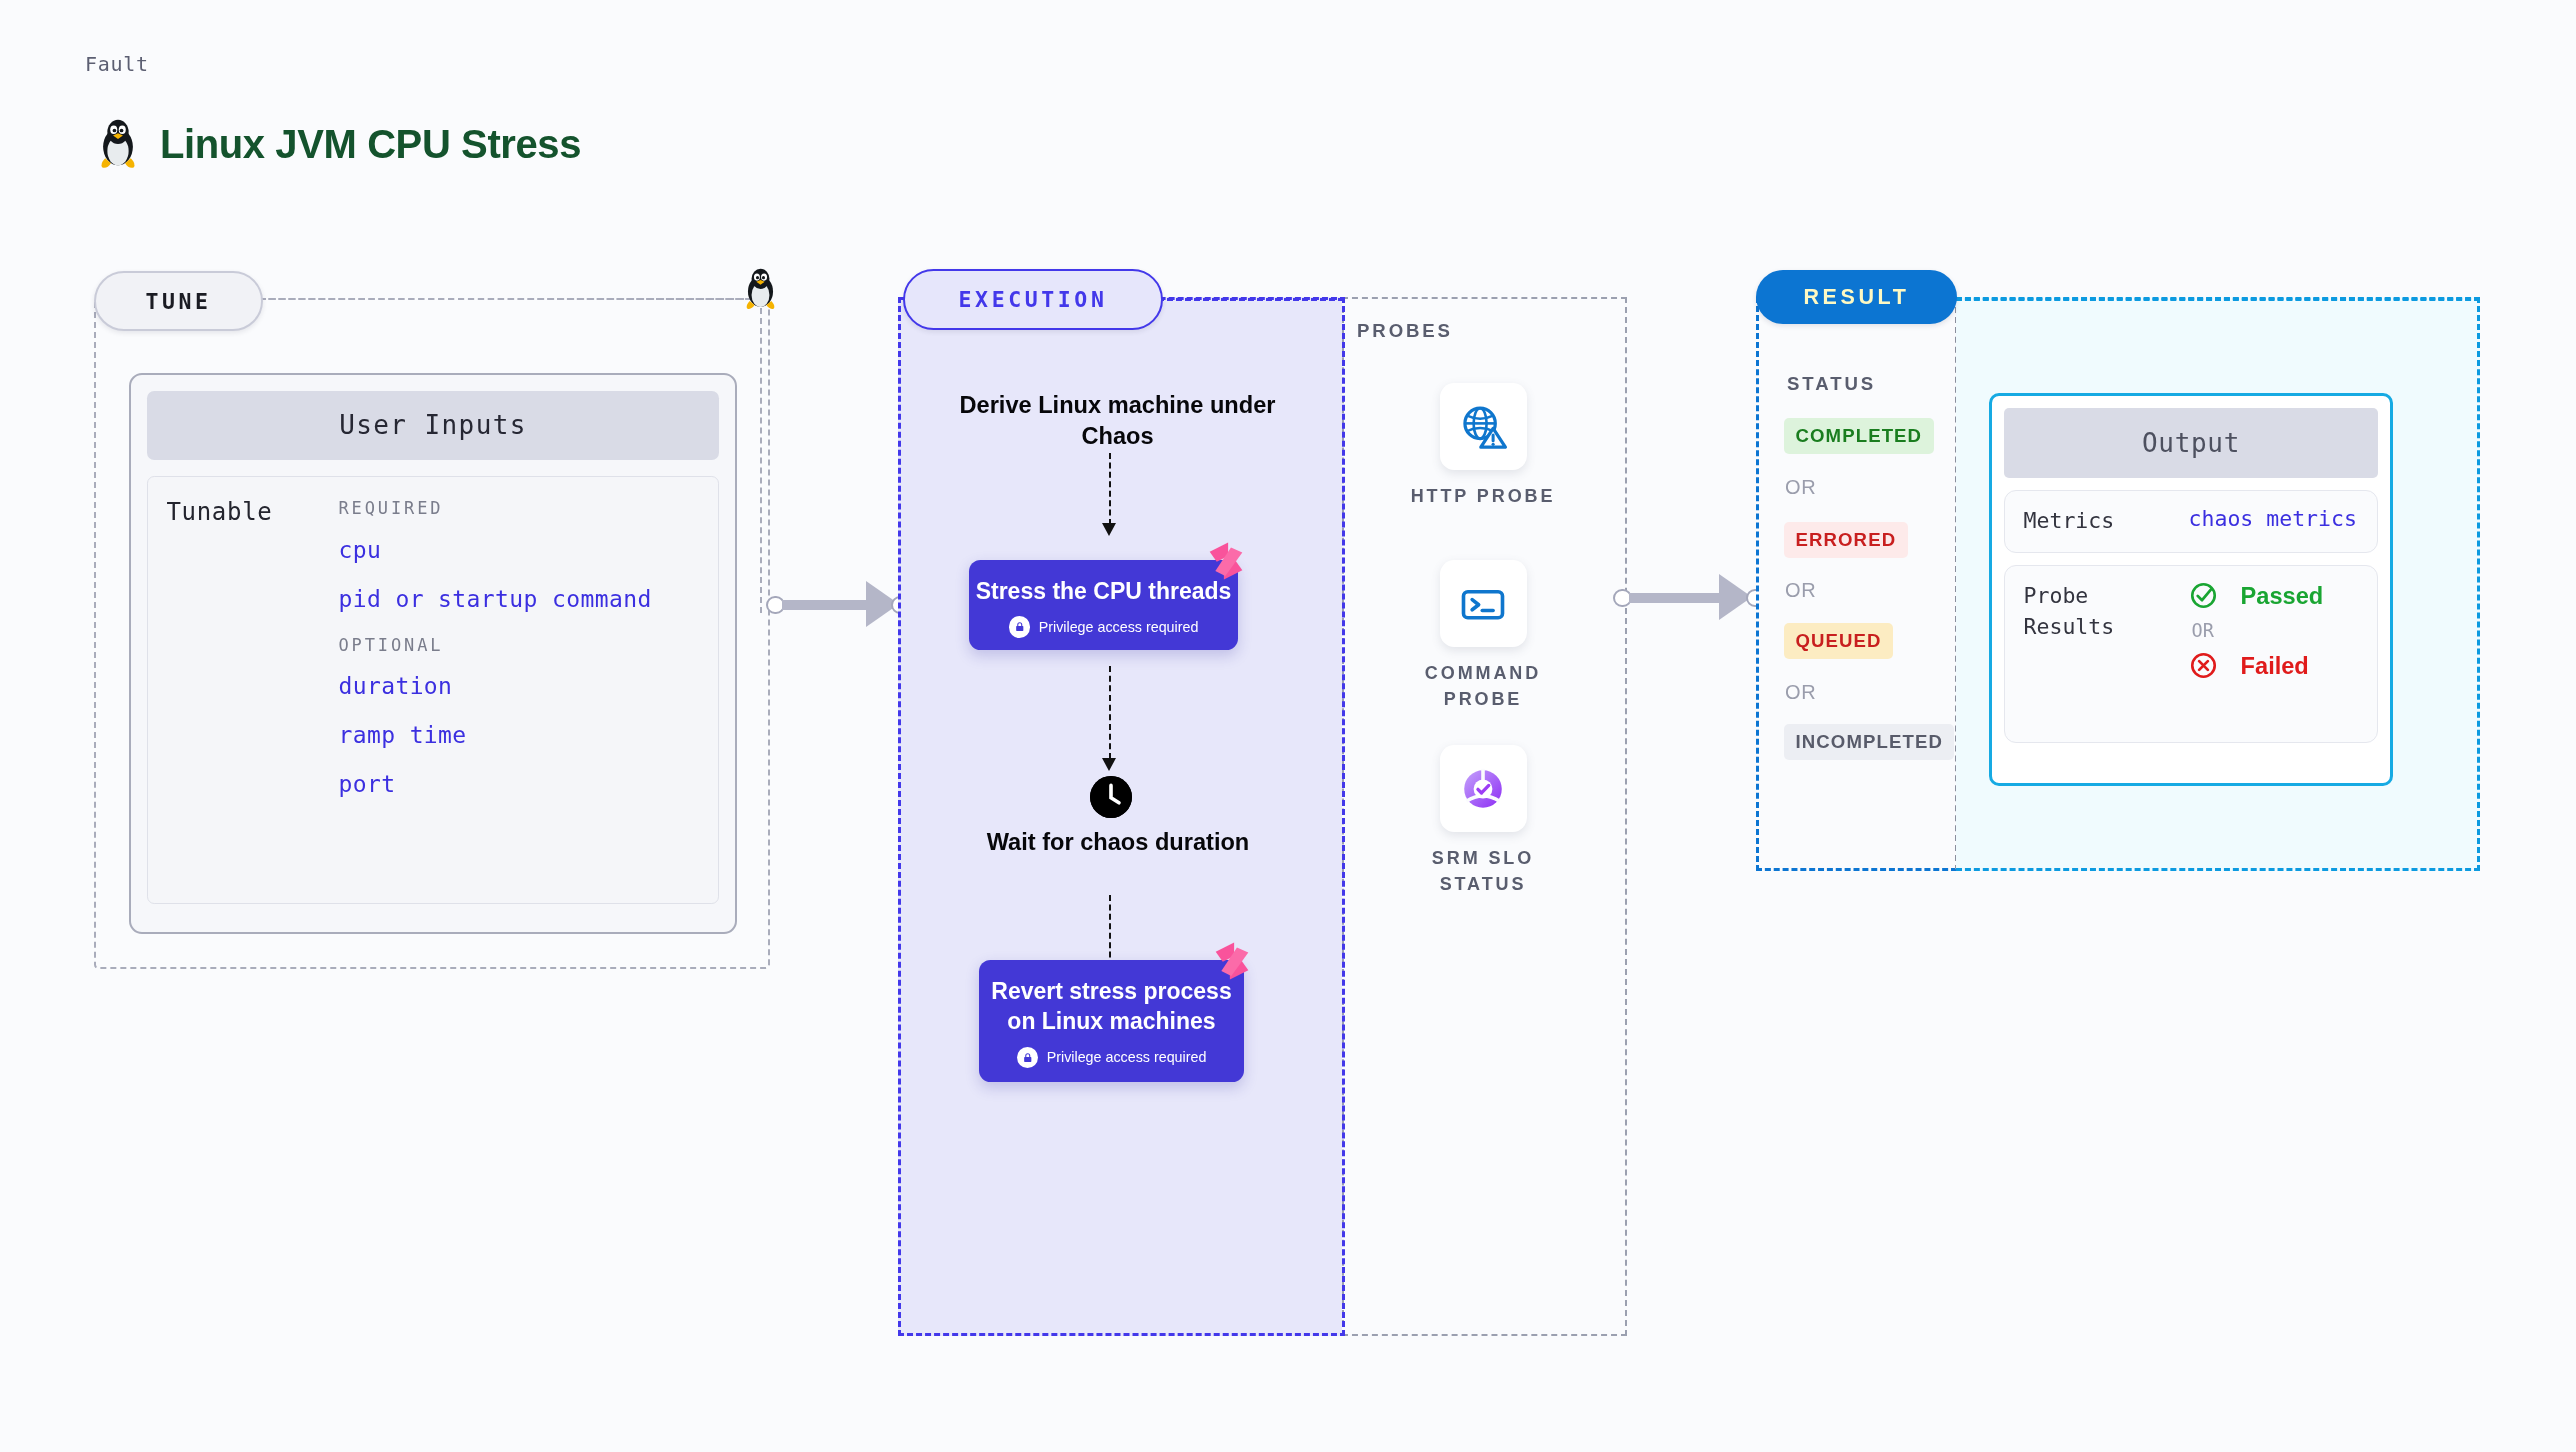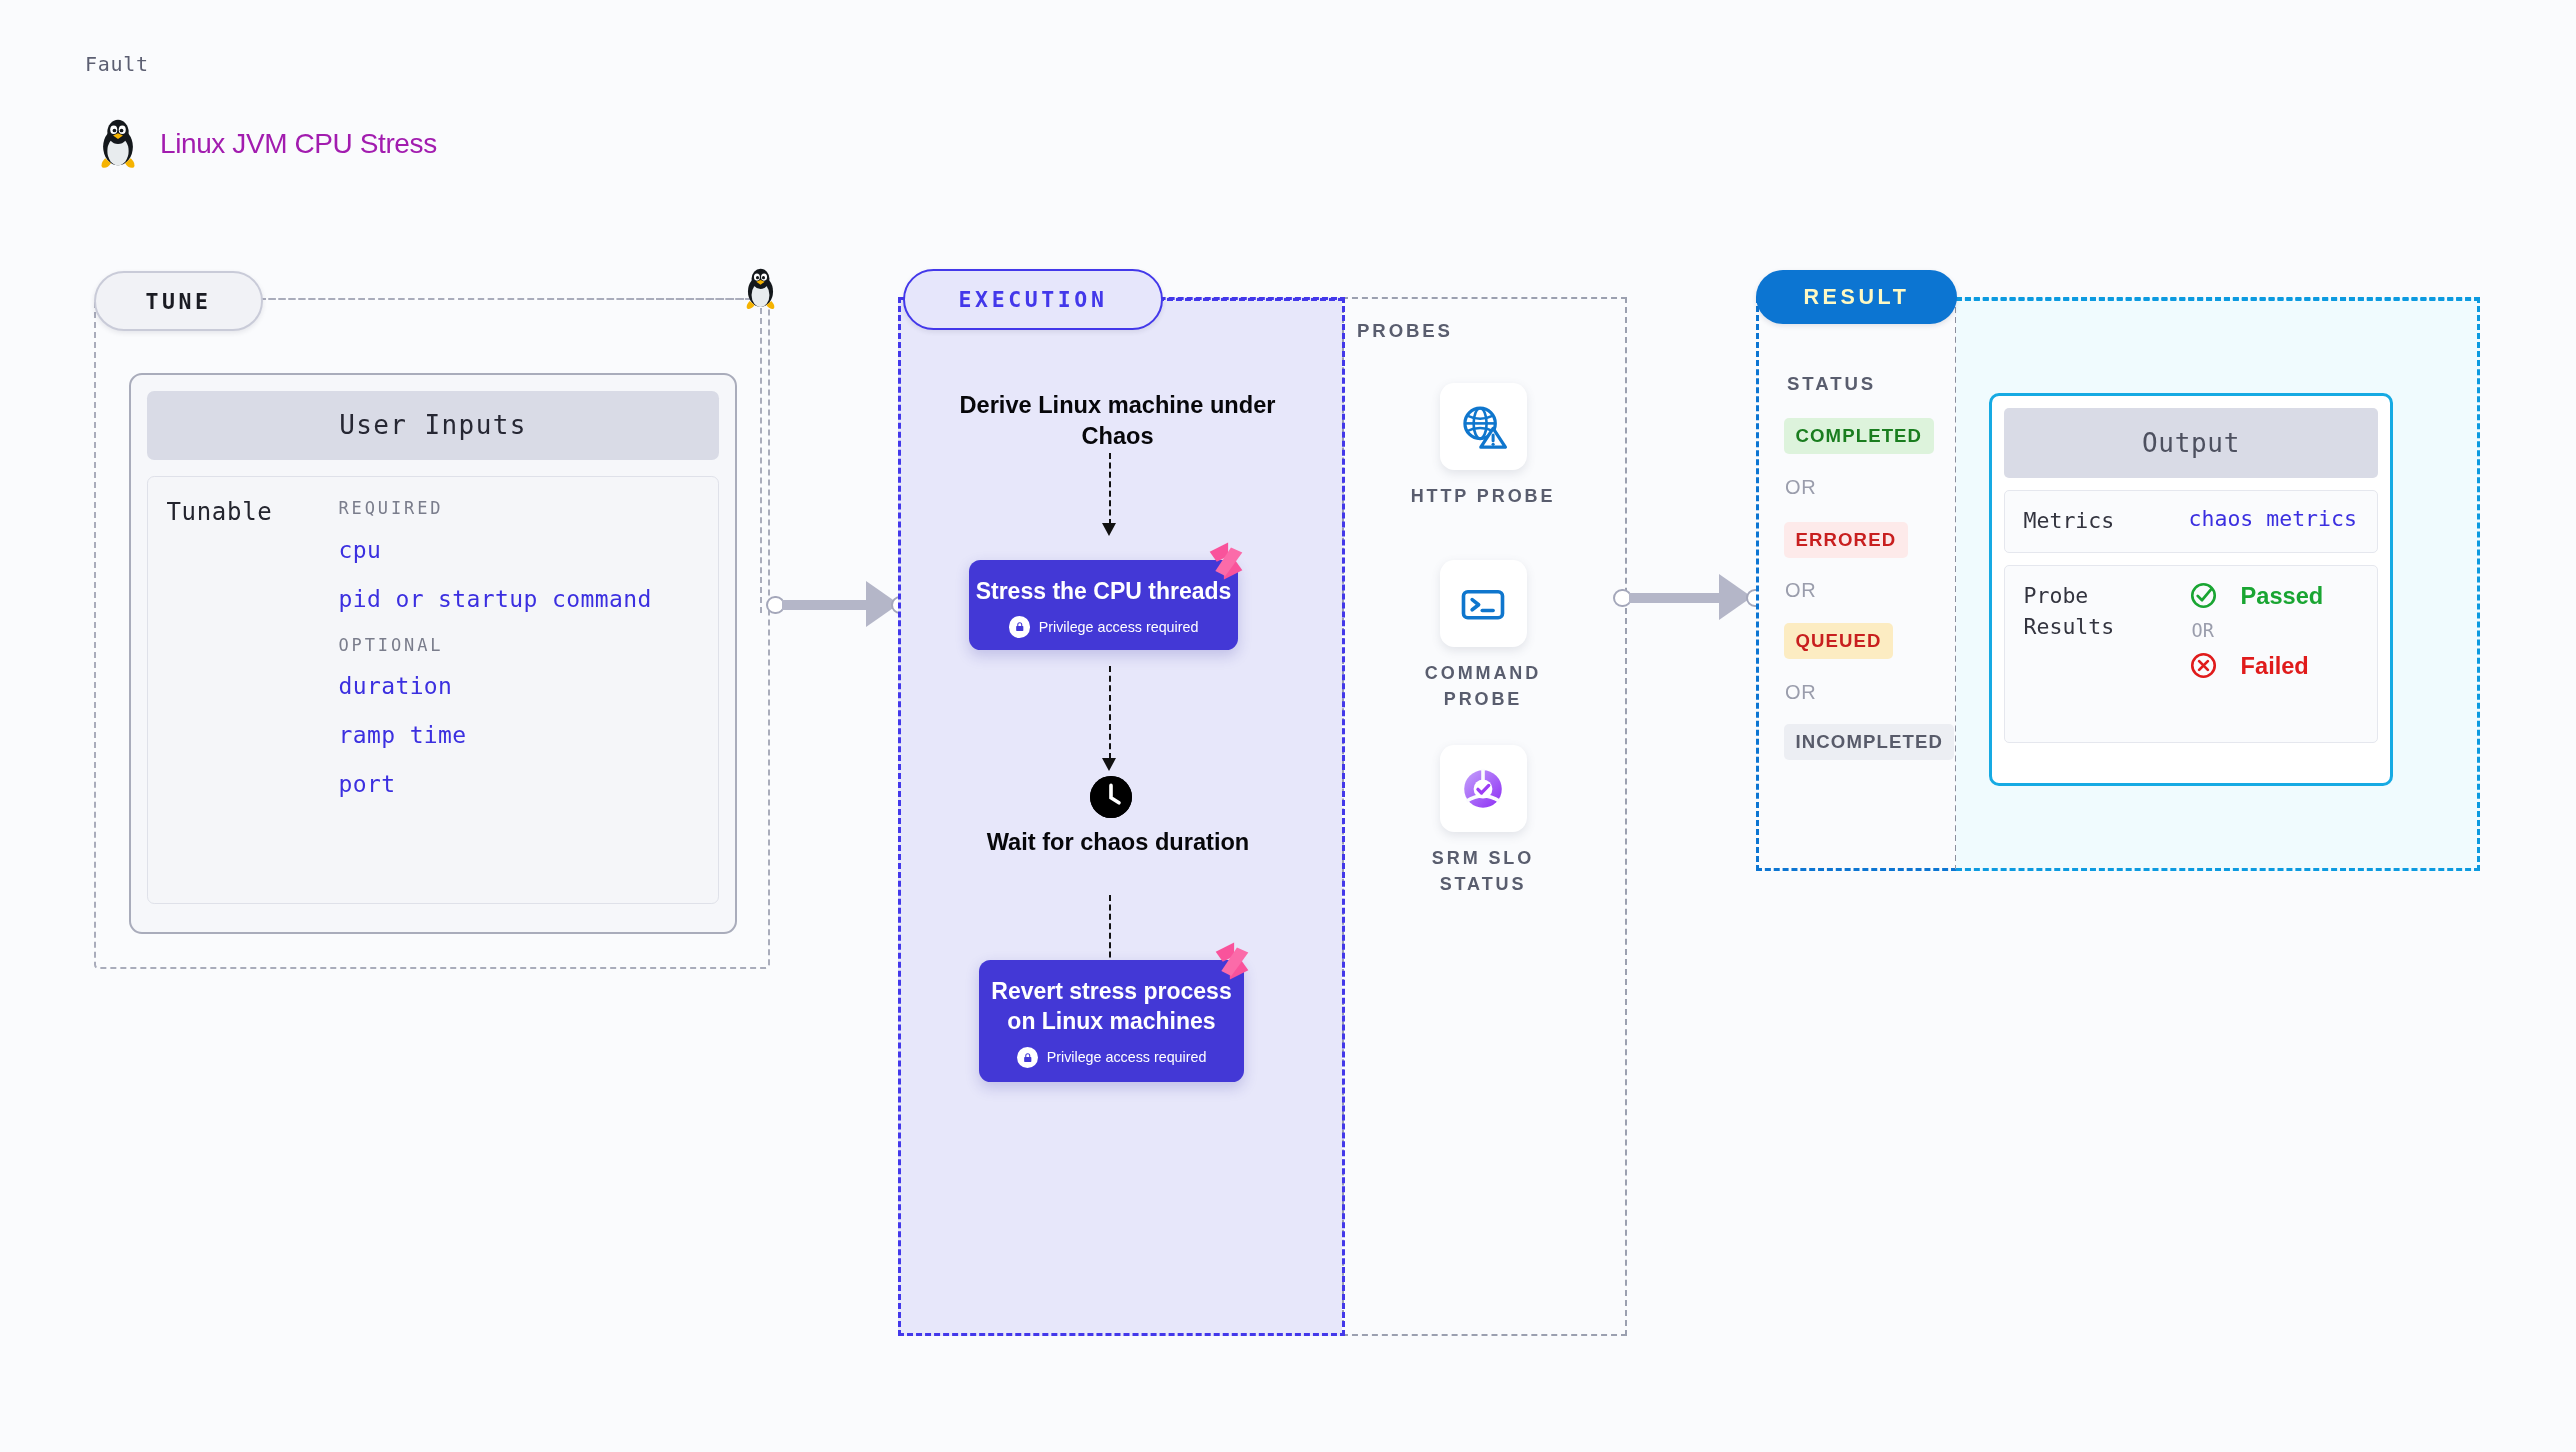--- a/index.html
+++ b/index.html
@@ -20,21 +20,21 @@
   #fault-label {
     position: absolute; left: 85px; top: 52px;
     font-size: 20px; letter-spacing: 0.7px;
     color: #5c5f72;
   }
   #fault-title-row {
     position: absolute; left: 96px; top: 118px;
     display: flex; align-items: center; gap: 20px;
   }
   #fault-title {
-    font-size: 28px; font-weight: 400; color: #a21caf;
+    font-size: 40px; font-weight: 700; color: #14532d;
     letter-spacing: -0.4px;
   }
 
   
   .penguin { display: block; }
 
   
   .chip {
     position: absolute;
     display: flex; align-items: center; justify-content: center;
@@ -254,21 +254,21 @@
     padding: 12px;
   }
   #output-header {
     height: 70px; background: #d9dbe6; border-radius: 5px;
     display: flex; align-items: center; justify-content: center;
     font-size: 26px; color: #4d505f; letter-spacing: 0.7px;
   }
   .out-row {
     margin-top: 11.5px;
     border: 1.4px solid #e5e7ee;
-    border-radius: 5px;
+    border-radius: 12px;
     background: #fafbfd;
     display: flex; padding: 15.8px 18.6px;
     box-sizing: border-box;
   }
   .out-key { font-size: 21.5px; color: #33343f; width: 165px; flex: none; line-height:1.4;}
   .out-val { font-size: 21.5px; color: #3b2fe0; }
   .pr-line { display: flex; align-items: flex-end; gap: 23px; }
   .pr-pass { font-size: 23.6px; font-weight: 700; color: #19a532; }
   .pr-fail { font-size: 23.6px; font-weight: 700; color: #e01b1b; }
   .pr-or { font-size: 18.6px; color: #9a9dac; margin: 10px 0 10px 2.9px; }

